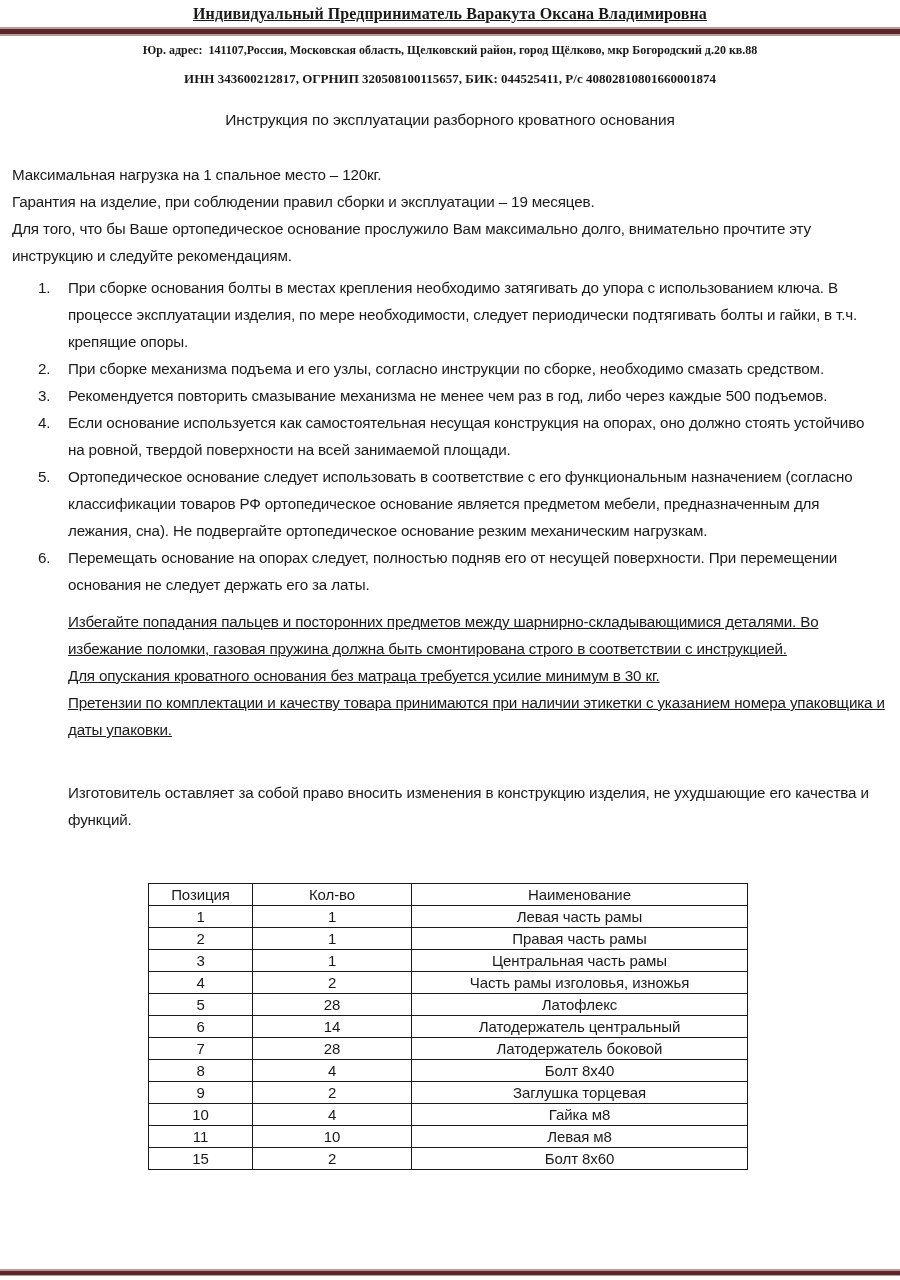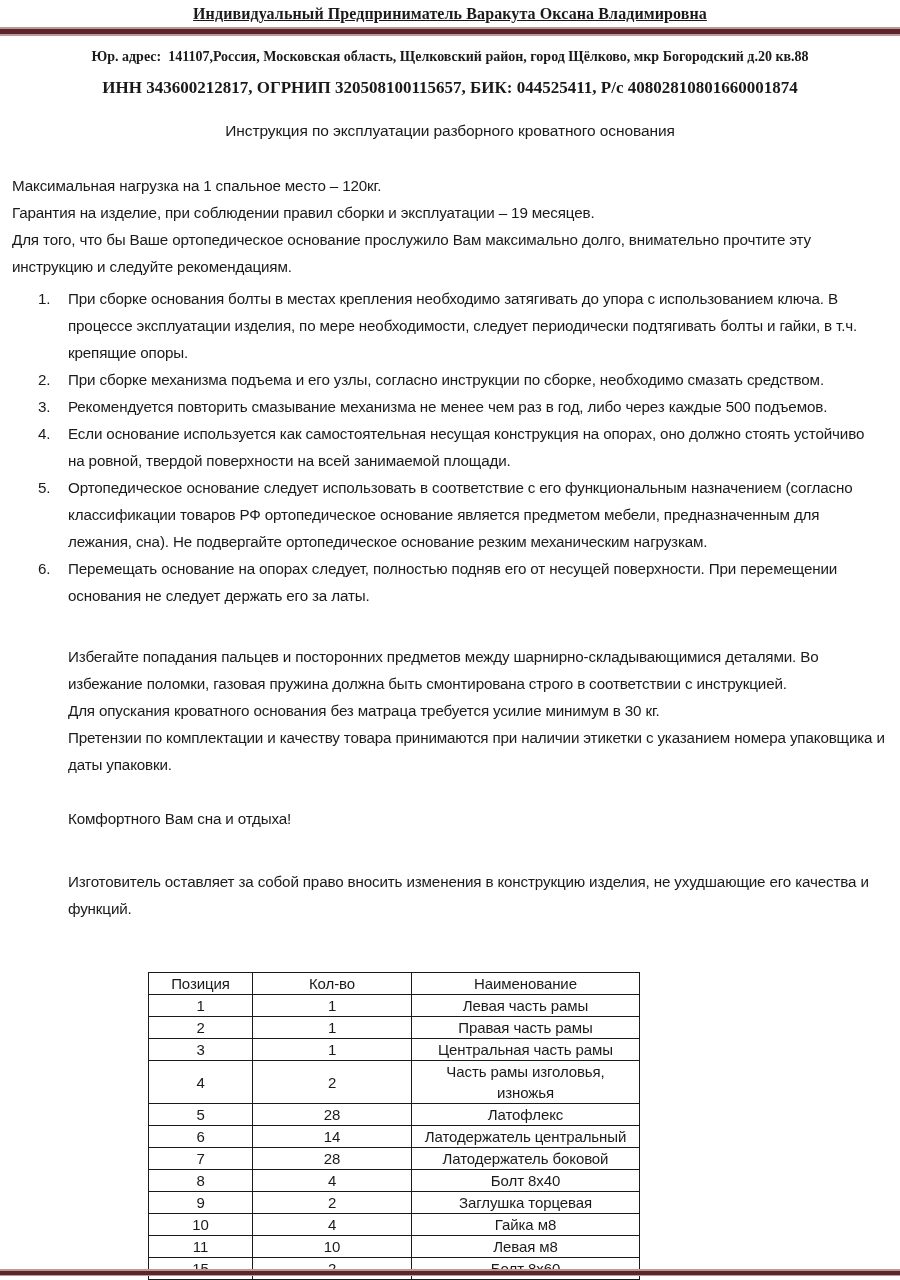--- a/index.html
+++ b/index.html
@@ -15,39 +15,39 @@
     height:5px;background:#5a262a;
     border-top:2px solid #bd9899;border-bottom:2px solid #bd9899;
     margin-top:4px;
   }
   .footer-rule{
     position:absolute;left:0;right:0;bottom:4px;
     height:4px;background:#5a262a;
     border-top:2px solid #bd9899;border-bottom:1px solid #bd9899;
     margin-top:0;
   }
-  .address{font-size:14px;margin-top:13px;white-space:pre-wrap;}
-  .requisites{font-size:17px;margin-top:13px;}
+  .address{font-size:12px;margin-top:7px;white-space:pre-wrap;}
+  .requisites{font-size:13px;margin-top:13px;}
   .doc-title{text-align:center;font-size:15.5px;margin-top:24px;letter-spacing:-0.1px;}
   .content{
     margin:32px 14px 0 12px;
     font-size:15.2px;line-height:27px;letter-spacing:-0.15px;
   }
   .intro p{margin:0;}
   .rules{margin-top:5px;}
   .rule-item{display:flex;padding-left:26px;}
   .rule-num{width:30px;min-width:30px;}
   .rule-text{flex:1;padding-right:6px;}
-  .notes{margin-top:34px;}
+  .notes{margin-top:10px;text-decoration:underline;}
   .notes p{margin:0 0 0 56px;}
   .closing{margin:27px 0 0 56px;}
   .manufacturer{margin:36px 0 0 56px;}
   table.parts{
     border-collapse:collapse;
-    width:492px;margin:50px 0 0 136px;
+    width:600px;margin:50px 0 0 136px;
     font-size:15px;letter-spacing:-0.1px;
   }
   table.parts th,table.parts td{
     border:1px solid #1a1a1a;
     text-align:center;vertical-align:middle;
     font-weight:normal;
     height:21px;line-height:21px;padding:0 4px;
   }
 </style>
 </head>
@@ -93,21 +93,20 @@
       <span class="rule-text">Перемещать основание на опорах следует, полностью подняв его от несущей поверхности. При перемещении основания не следует держать его за латы.</span>
     </div>
   </div>
 
   <div class="notes">
     <p>Избегайте попадания пальцев и посторонних предметов между шарнирно-складывающимися деталями. Во избежание поломки, газовая пружина должна быть смонтирована строго в соответствии с инструкцией.</p>
     <p>Для опускания кроватного основания без матраца требуется усилие минимум в 30 кг.</p>
     <p>Претензии по комплектации и качеству товара принимаются при наличии этикетки с указанием номера упаковщика и даты упаковки.</p>
   </div>
 
-  <p class="closing">Комфортного Вам сна и отдыха!</p>
 
   <p class="manufacturer">Изготовитель оставляет за собой право вносить изменения в конструкцию изделия, не ухудшающие его качества и функций.</p>
 
   <table class="parts">
     <thead>
       <tr>
         <th style="width:95px">Позиция</th>
         <th style="width:150px">Кол-во</th>
         <th>Наименование</th>
       </tr>

